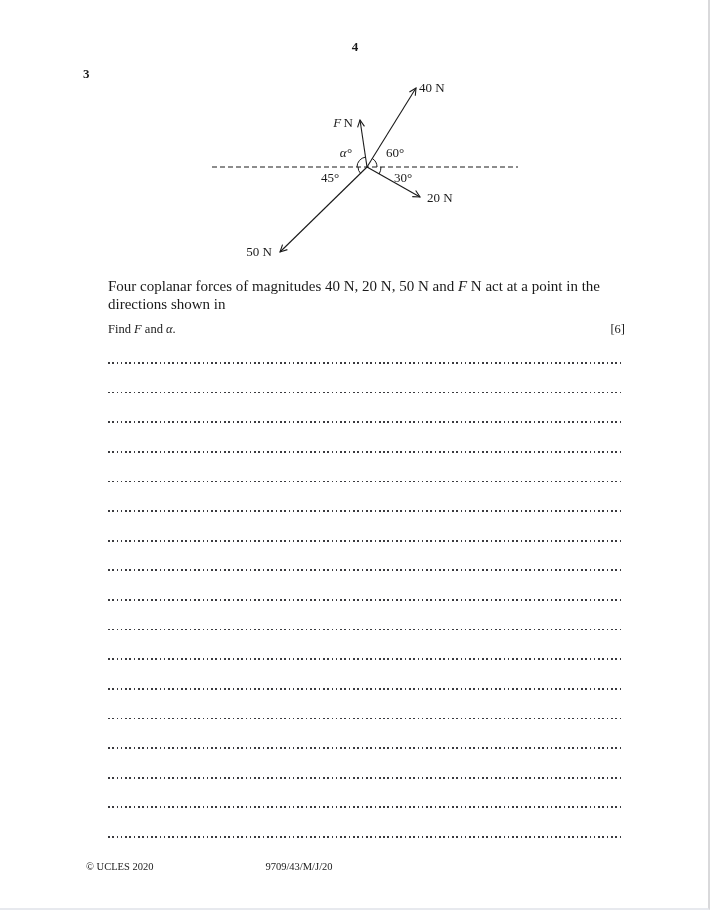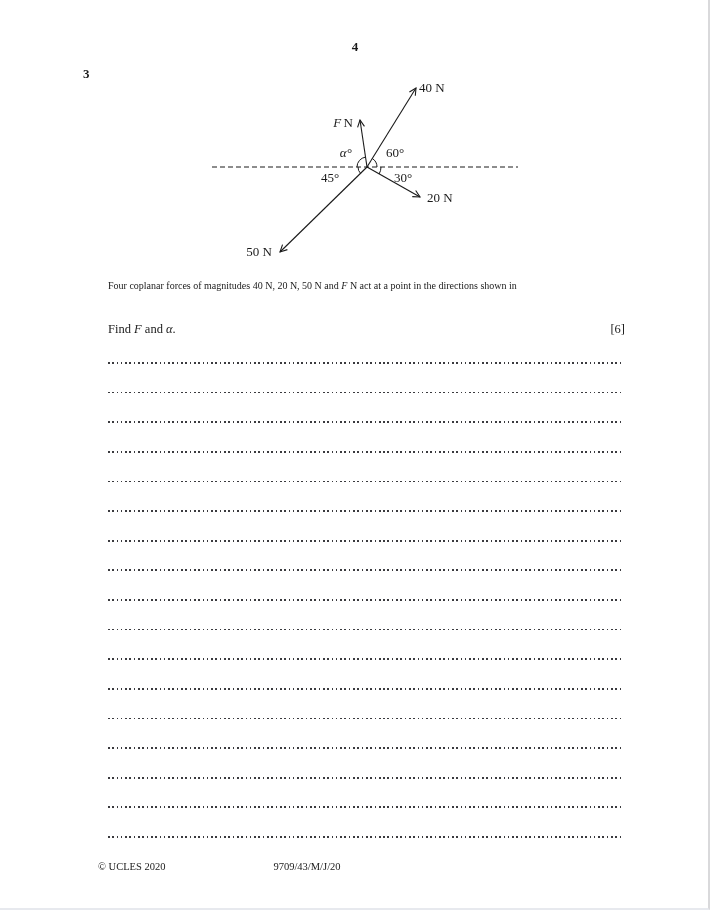--- a/index.html
+++ b/index.html
@@ -43,21 +43,21 @@
   .diagram-svg text {
     font-family: "Liberation Serif", "DejaVu Serif", serif;
     font-size: 13px;
     fill: #1a1a1a;
   }
   .question-text {
     position: absolute;
     left: 108px;
     top: 277px;
     width: 540px;
-    font-size: 10px;
+    font-size: 15px;
     line-height: 18px;
   }
   .find-row {
     position: absolute;
     left: 108px;
     top: 322px;
     width: 517px;
     display: flex;
     justify-content: space-between;
     font-size: 12.5px;
@@ -78,27 +78,27 @@
   }
   .footer {
     position: absolute;
     left: 0;
     top: 861px;
     width: 710px;
     font-size: 10.5px;
   }
   .footer .copyright {
     position: absolute;
-    left: 98px;
+    left: 86px;
     top: 0;
     text-align: right;
   }
   .footer .paper-code {
     position: absolute;
-    left: 8px;
+    left: 0;
     width: 598px;
     text-align: center;
     top: 0;
   }
   .italic { font-style: italic; }
 </style>
 </head>
 <body>
 
 <div id="page">

